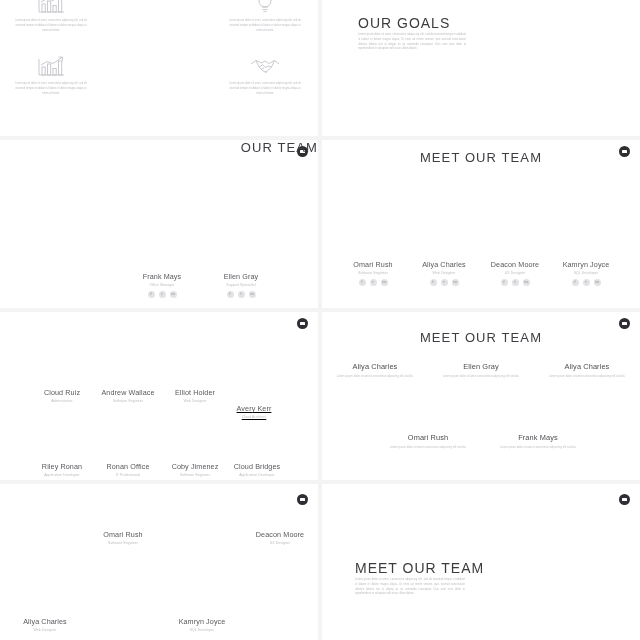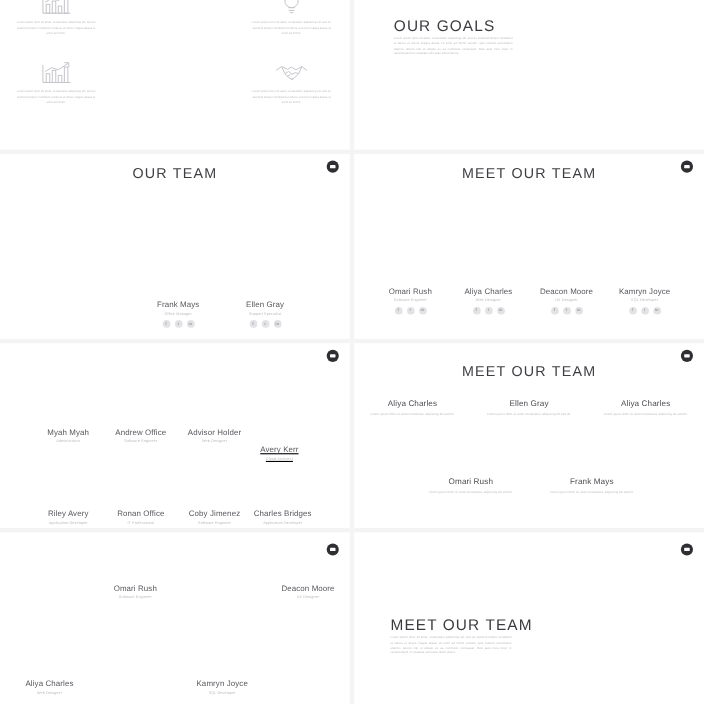--- a/index.html
+++ b/index.html
@@ -226,21 +226,21 @@
 
   <div class="slide" style="left:322px; top:-60px; width:318px; height:196px;">
     <div class="slide-title-left" style="left:36px; top:75px;">OUR GOALS</div>
     <div class="lorem" style="left:36px; top:93px; width:108px;">Lorem ipsum dolor sit amet, consectetur adipiscing elit, sed do eiusmod tempor incididunt ut labore et dolore magna aliqua. Ut enim ad minim veniam, quis nostrud exercitation ullamco laboris nisi ut aliquip ex ea commodo consequat. Duis aute irure dolor in reprehenderit in voluptate velit esse cillum dolore.</div>
   </div>
 
   <div class="slide" style="left:0px; top:140px; width:318px; height:168px;">
     <div class="badge" style="right:10px; top:6px;">
       <div class="badge-inner"></div>
     </div>
-    <div class="slide-title-center" style="top:10px;">OUR TEAM</div>
+    <div class="slide-title-center" style="top:0;text-align:right;">OUR TEAM</div>
 
 
     <div class="member" style="left:123px; top:132px;">
       <div class="m-name">Frank Mays</div>
       <div class="m-role">Office Manager</div>
       <div class="socials">
         <span class="s-icon">f</span>
         <span class="s-icon">t</span>
         <span class="s-icon">in</span>
       </div>
@@ -303,50 +303,50 @@
       </div>
     </div>
   </div>
 
   <div class="slide" style="left:0px; top:312px; width:318px; height:168px;">
     <div class="badge" style="right:10px; top:6px;">
       <div class="badge-inner"></div>
     </div>
 
     <div class="member" style="left:23px; top:76px;">
-      <div class="m-name">Myah Myah</div>
+      <div class="m-name">Cloud Ruiz</div>
       <div class="m-role">Administrator</div>
     </div>
     <div class="member" style="left:89px; top:76px;">
-      <div class="m-name">Andrew Office</div>
+      <div class="m-name">Andrew Wallace</div>
       <div class="m-role">Software Engineer</div>
     </div>
     <div class="member" style="left:156px; top:76px;">
-      <div class="m-name">Advisor Holder</div>
+      <div class="m-name">Elliot Holder</div>
       <div class="m-role">Web Designer</div>
     </div>
     <div class="member" style="left:215px; top:92px;text-decoration:underline;">
       <div class="m-name">Avery Kerr</div>
       <div class="m-role">Cloud Architect</div>
     </div>
 
     <div class="member" style="left:23px; top:150px;">
-      <div class="m-name">Riley Avery</div>
+      <div class="m-name">Riley Ronan</div>
       <div class="m-role">Application Developer</div>
     </div>
     <div class="member" style="left:89px; top:150px;">
       <div class="m-name">Ronan Office</div>
       <div class="m-role">IT Professional</div>
     </div>
     <div class="member" style="left:156px; top:150px;">
       <div class="m-name">Coby Jimenez</div>
       <div class="m-role">Software Engineer</div>
     </div>
     <div class="member" style="left:218px; top:150px;">
-      <div class="m-name">Charles Bridges</div>
+      <div class="m-name">Cloud Bridges</div>
       <div class="m-role">Application Developer</div>
     </div>
   </div>
 
   <div class="slide" style="left:322px; top:312px; width:318px; height:168px;">
     <div class="badge" style="right:10px; top:6px;">
       <div class="badge-inner"></div>
     </div>
     <div class="slide-title-center" style="top:18px;">MEET OUR TEAM</div>
 

